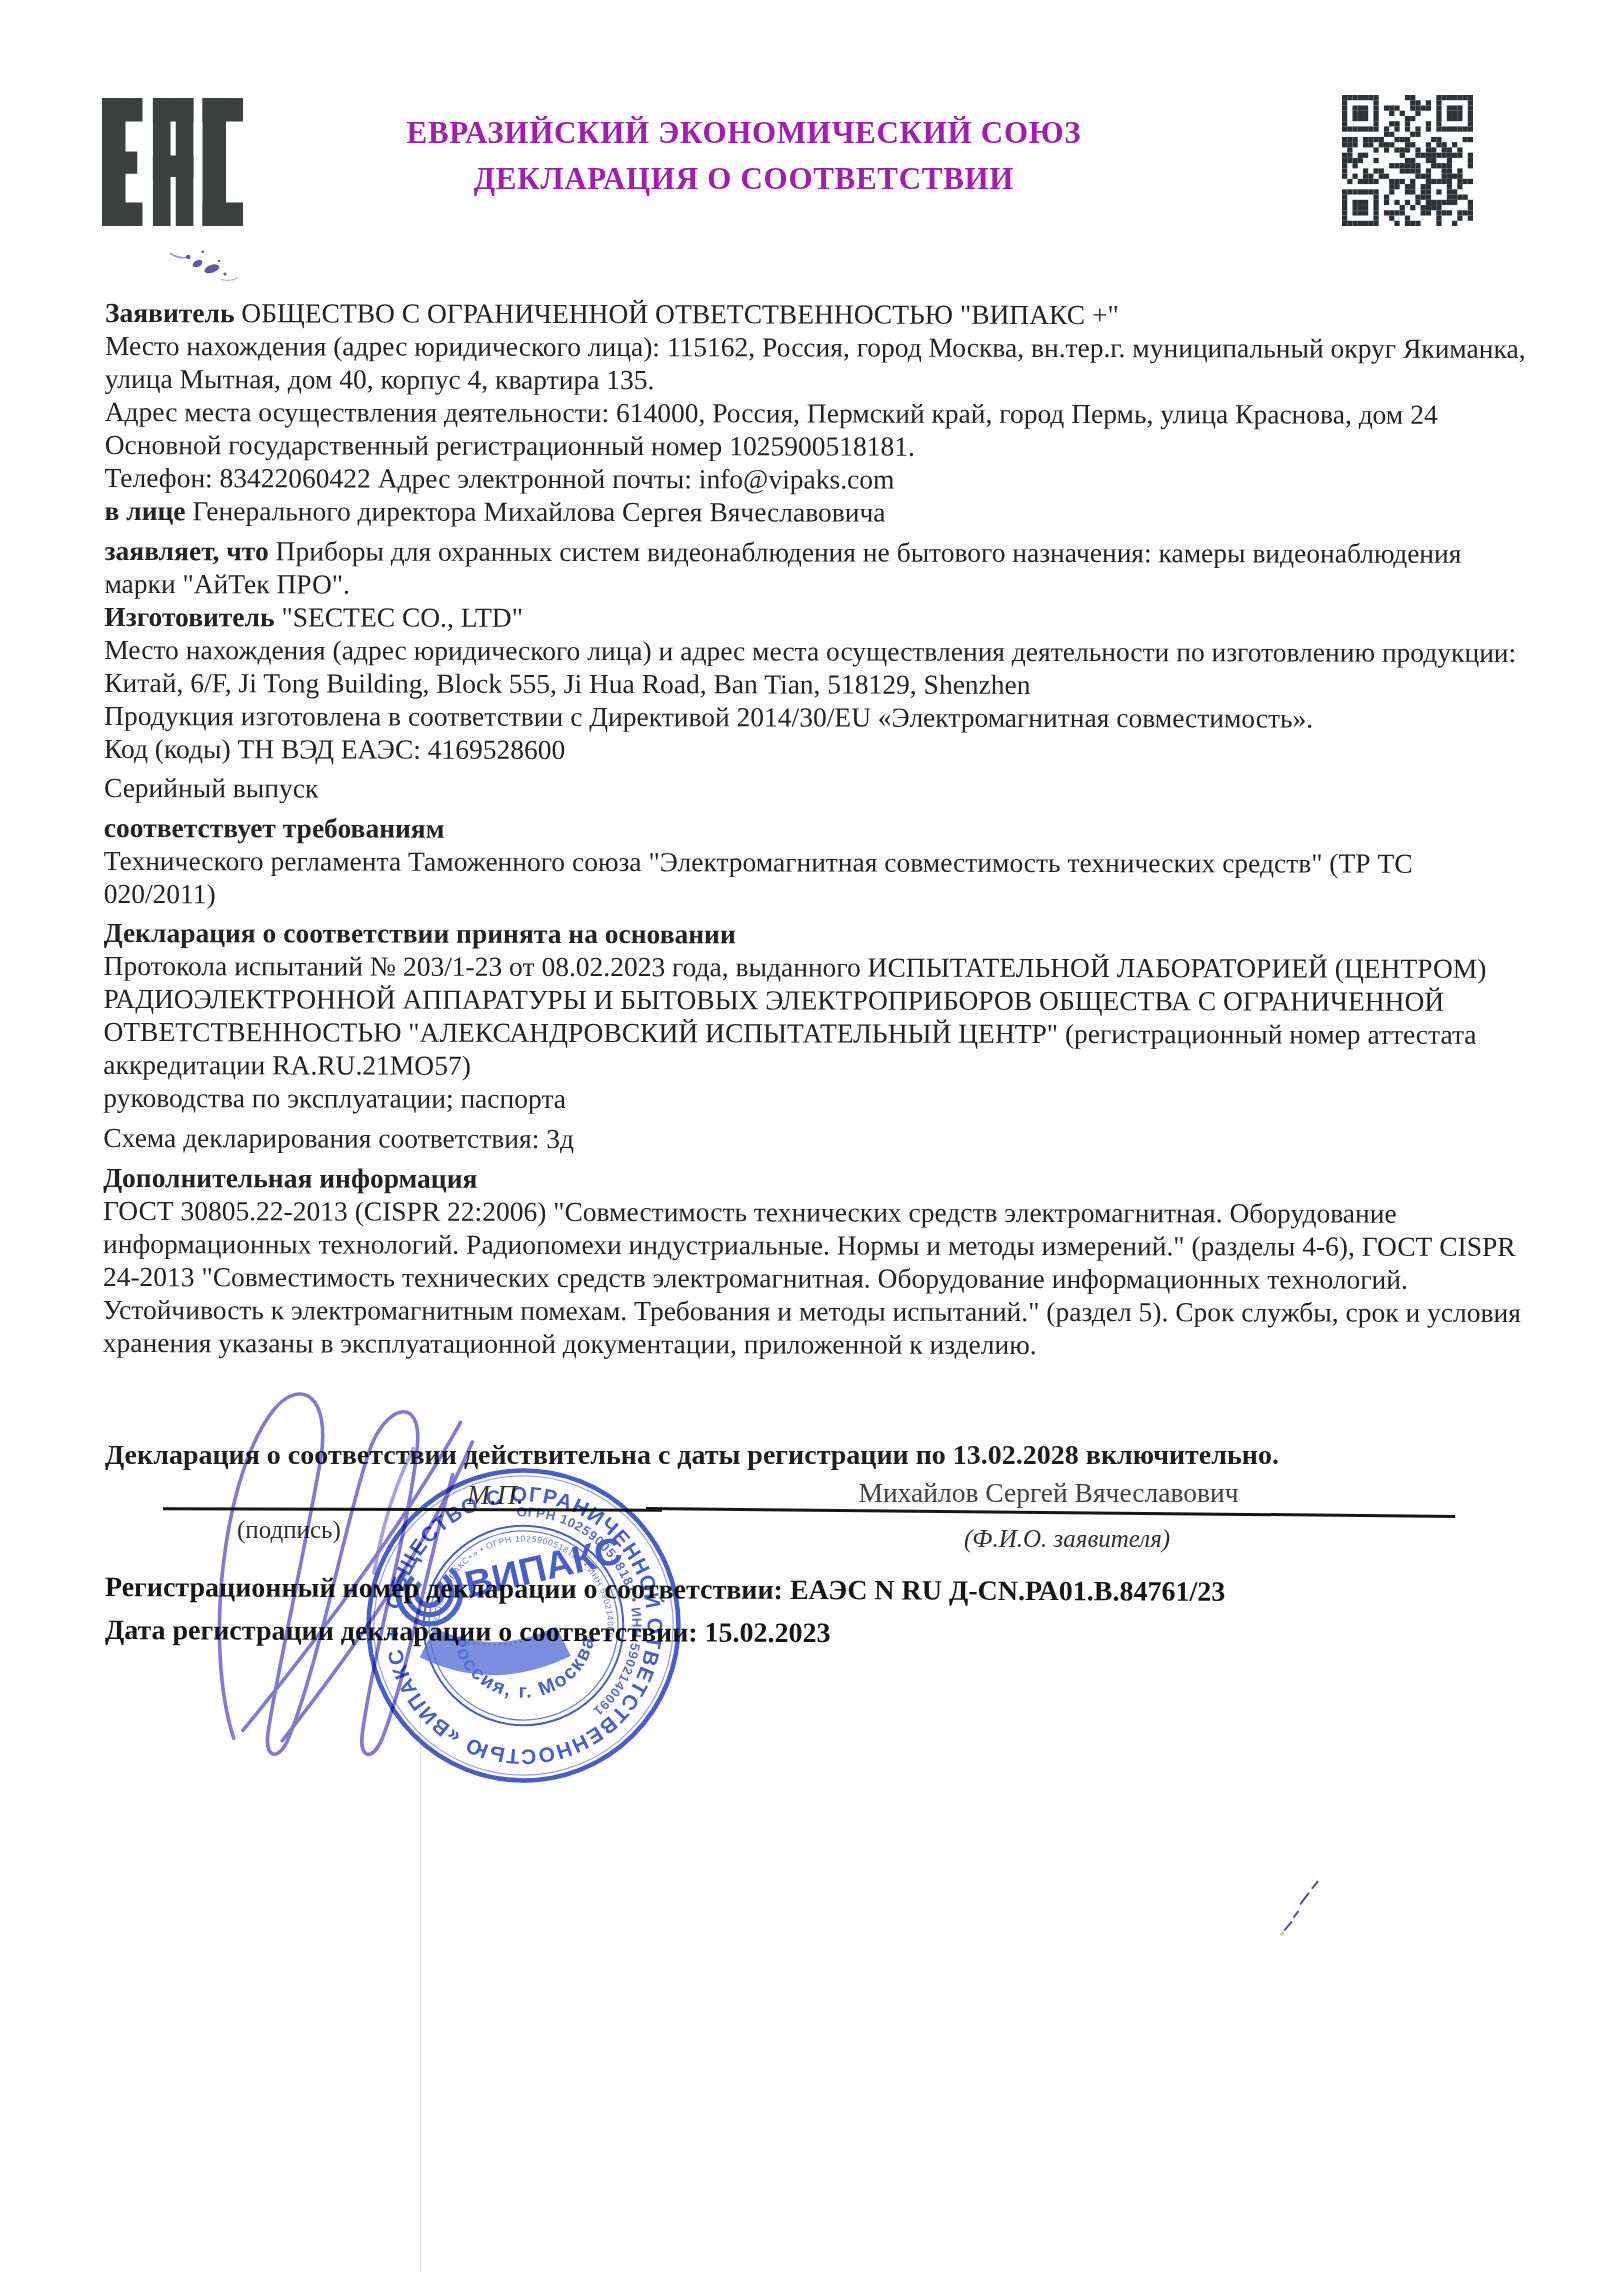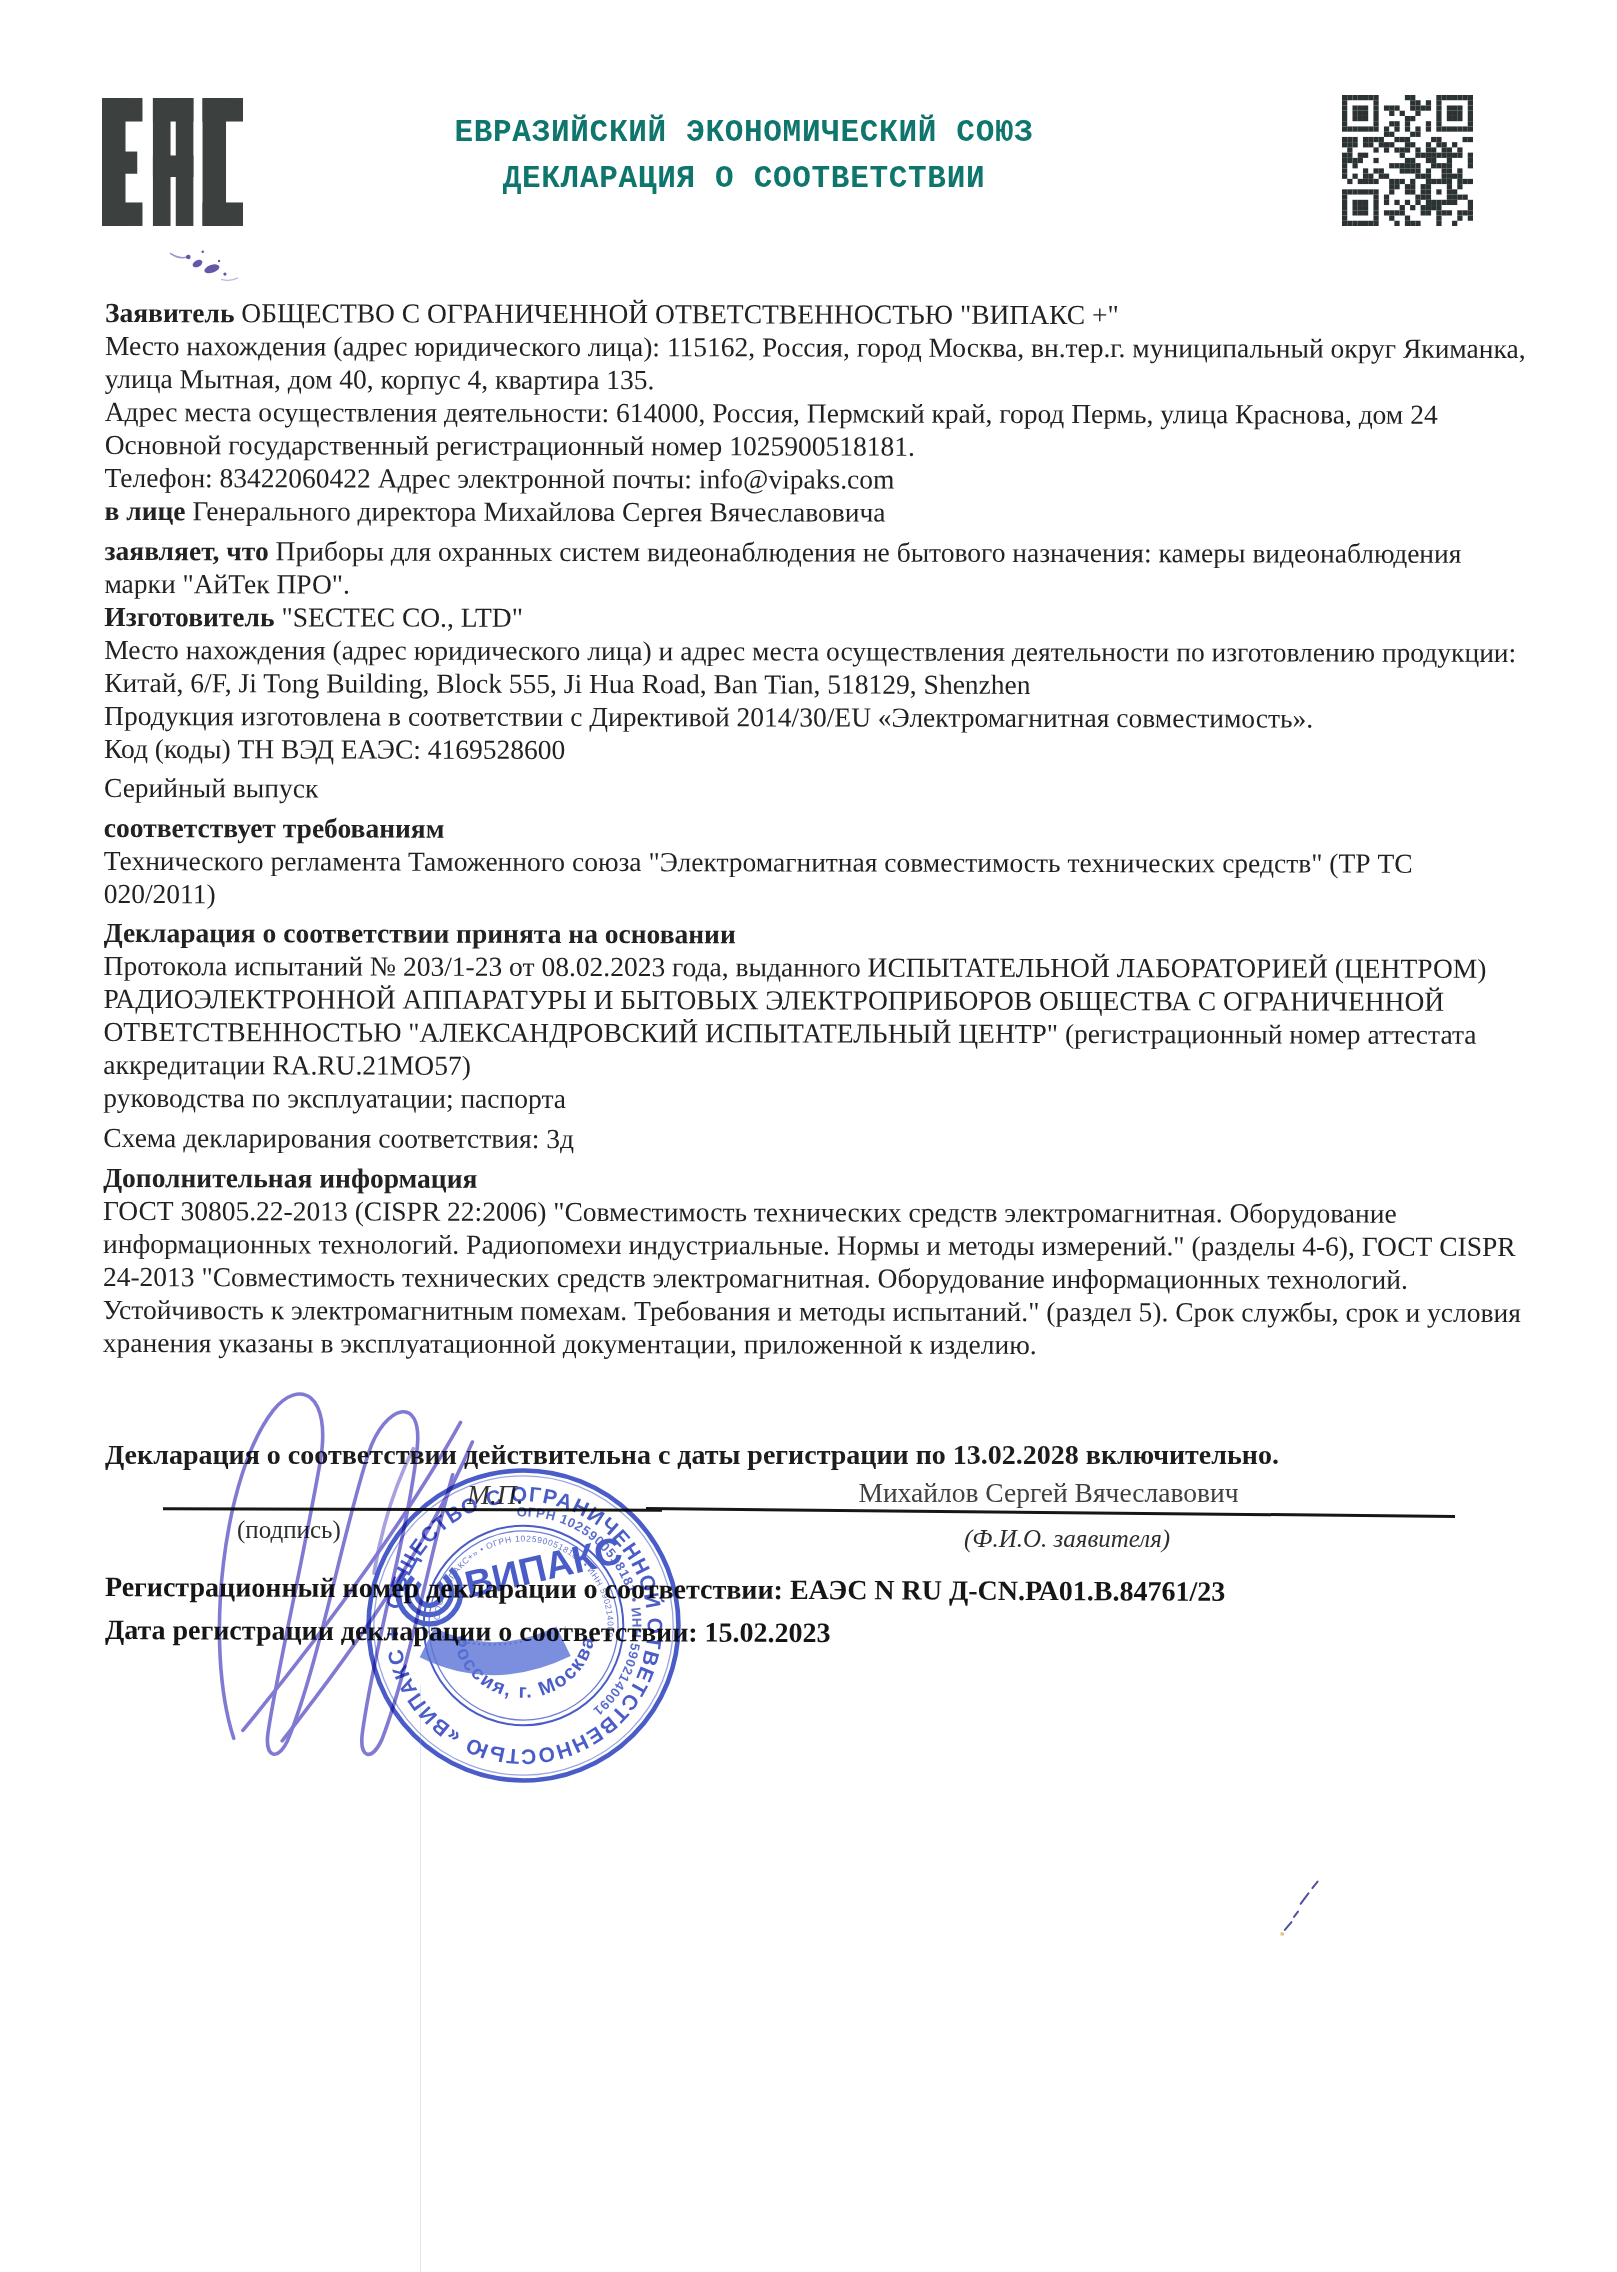--- a/index.html
+++ b/index.html
@@ -3,22 +3,22 @@
 <meta charset="utf-8">
 <style>
   html,body{margin:0;padding:0;background:#ffffff;}
   .page{position:relative;width:1618px;height:2273px;background:#ffffff;overflow:hidden;
         font-family:"Liberation Serif","DejaVu Serif",serif;color:#222;}
   .abs{position:absolute;}
 
   
   .eac{left:102px;top:98px;width:141px;height:128px;}
   .title{left:0;top:110px;width:1488px;text-align:center;
-         font-family:Liberation Mono, monospace;
-         font-weight:bold;font-size:31px;line-height:46px;color:#0f766e;letter-spacing:0.7px;}
+         font-family:Liberation Serif, serif;
+         font-weight:bold;font-size:31px;line-height:46px;color:#a21caf;letter-spacing:0.7px;}
   .qr{left:1342px;top:95px;width:131px;height:131px;}
 
   
   .col{left:105px;top:296px;width:1422px;font-size:27.5px;line-height:33px;transform:rotate(0.12deg);transform-origin:0 0;}
   .para{margin:0;}
   .para.gap{margin-top:6.6px;}
   .b{font-weight:bold;}
 
   
   .validity{left:105px;top:1439px;width:1455px;font-weight:bold;font-size:28px;color:#1d1d1d;}

